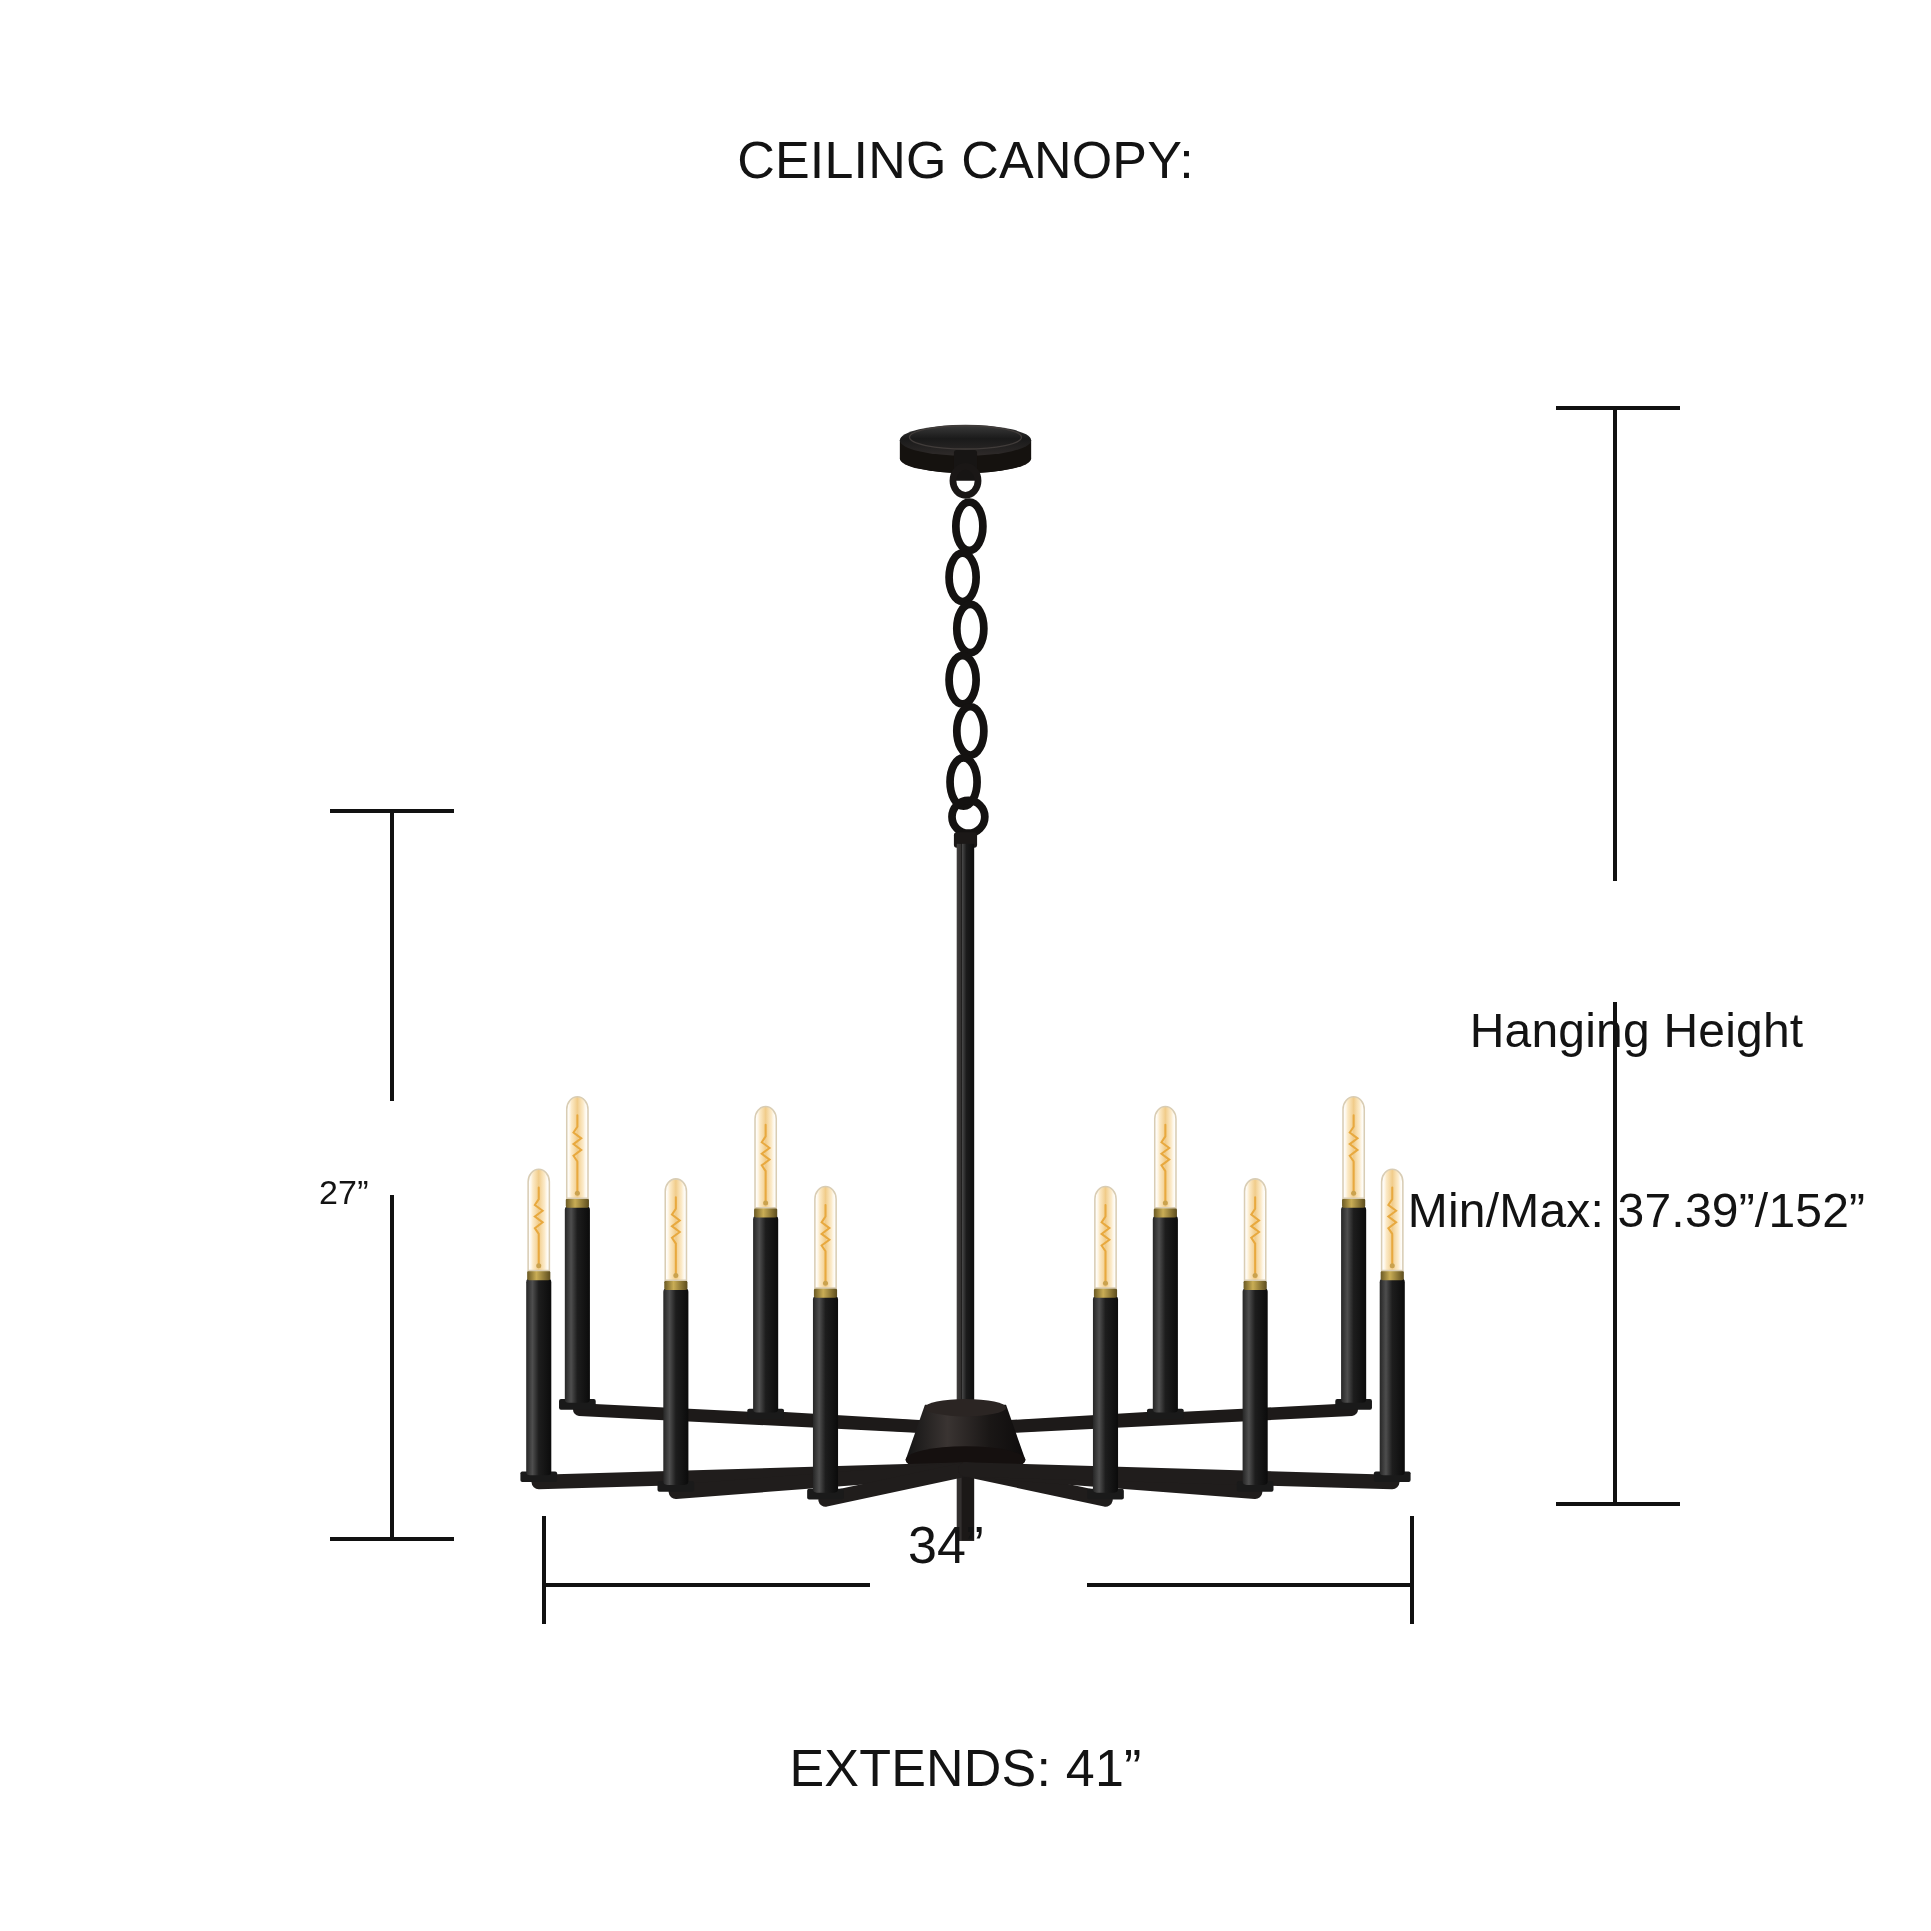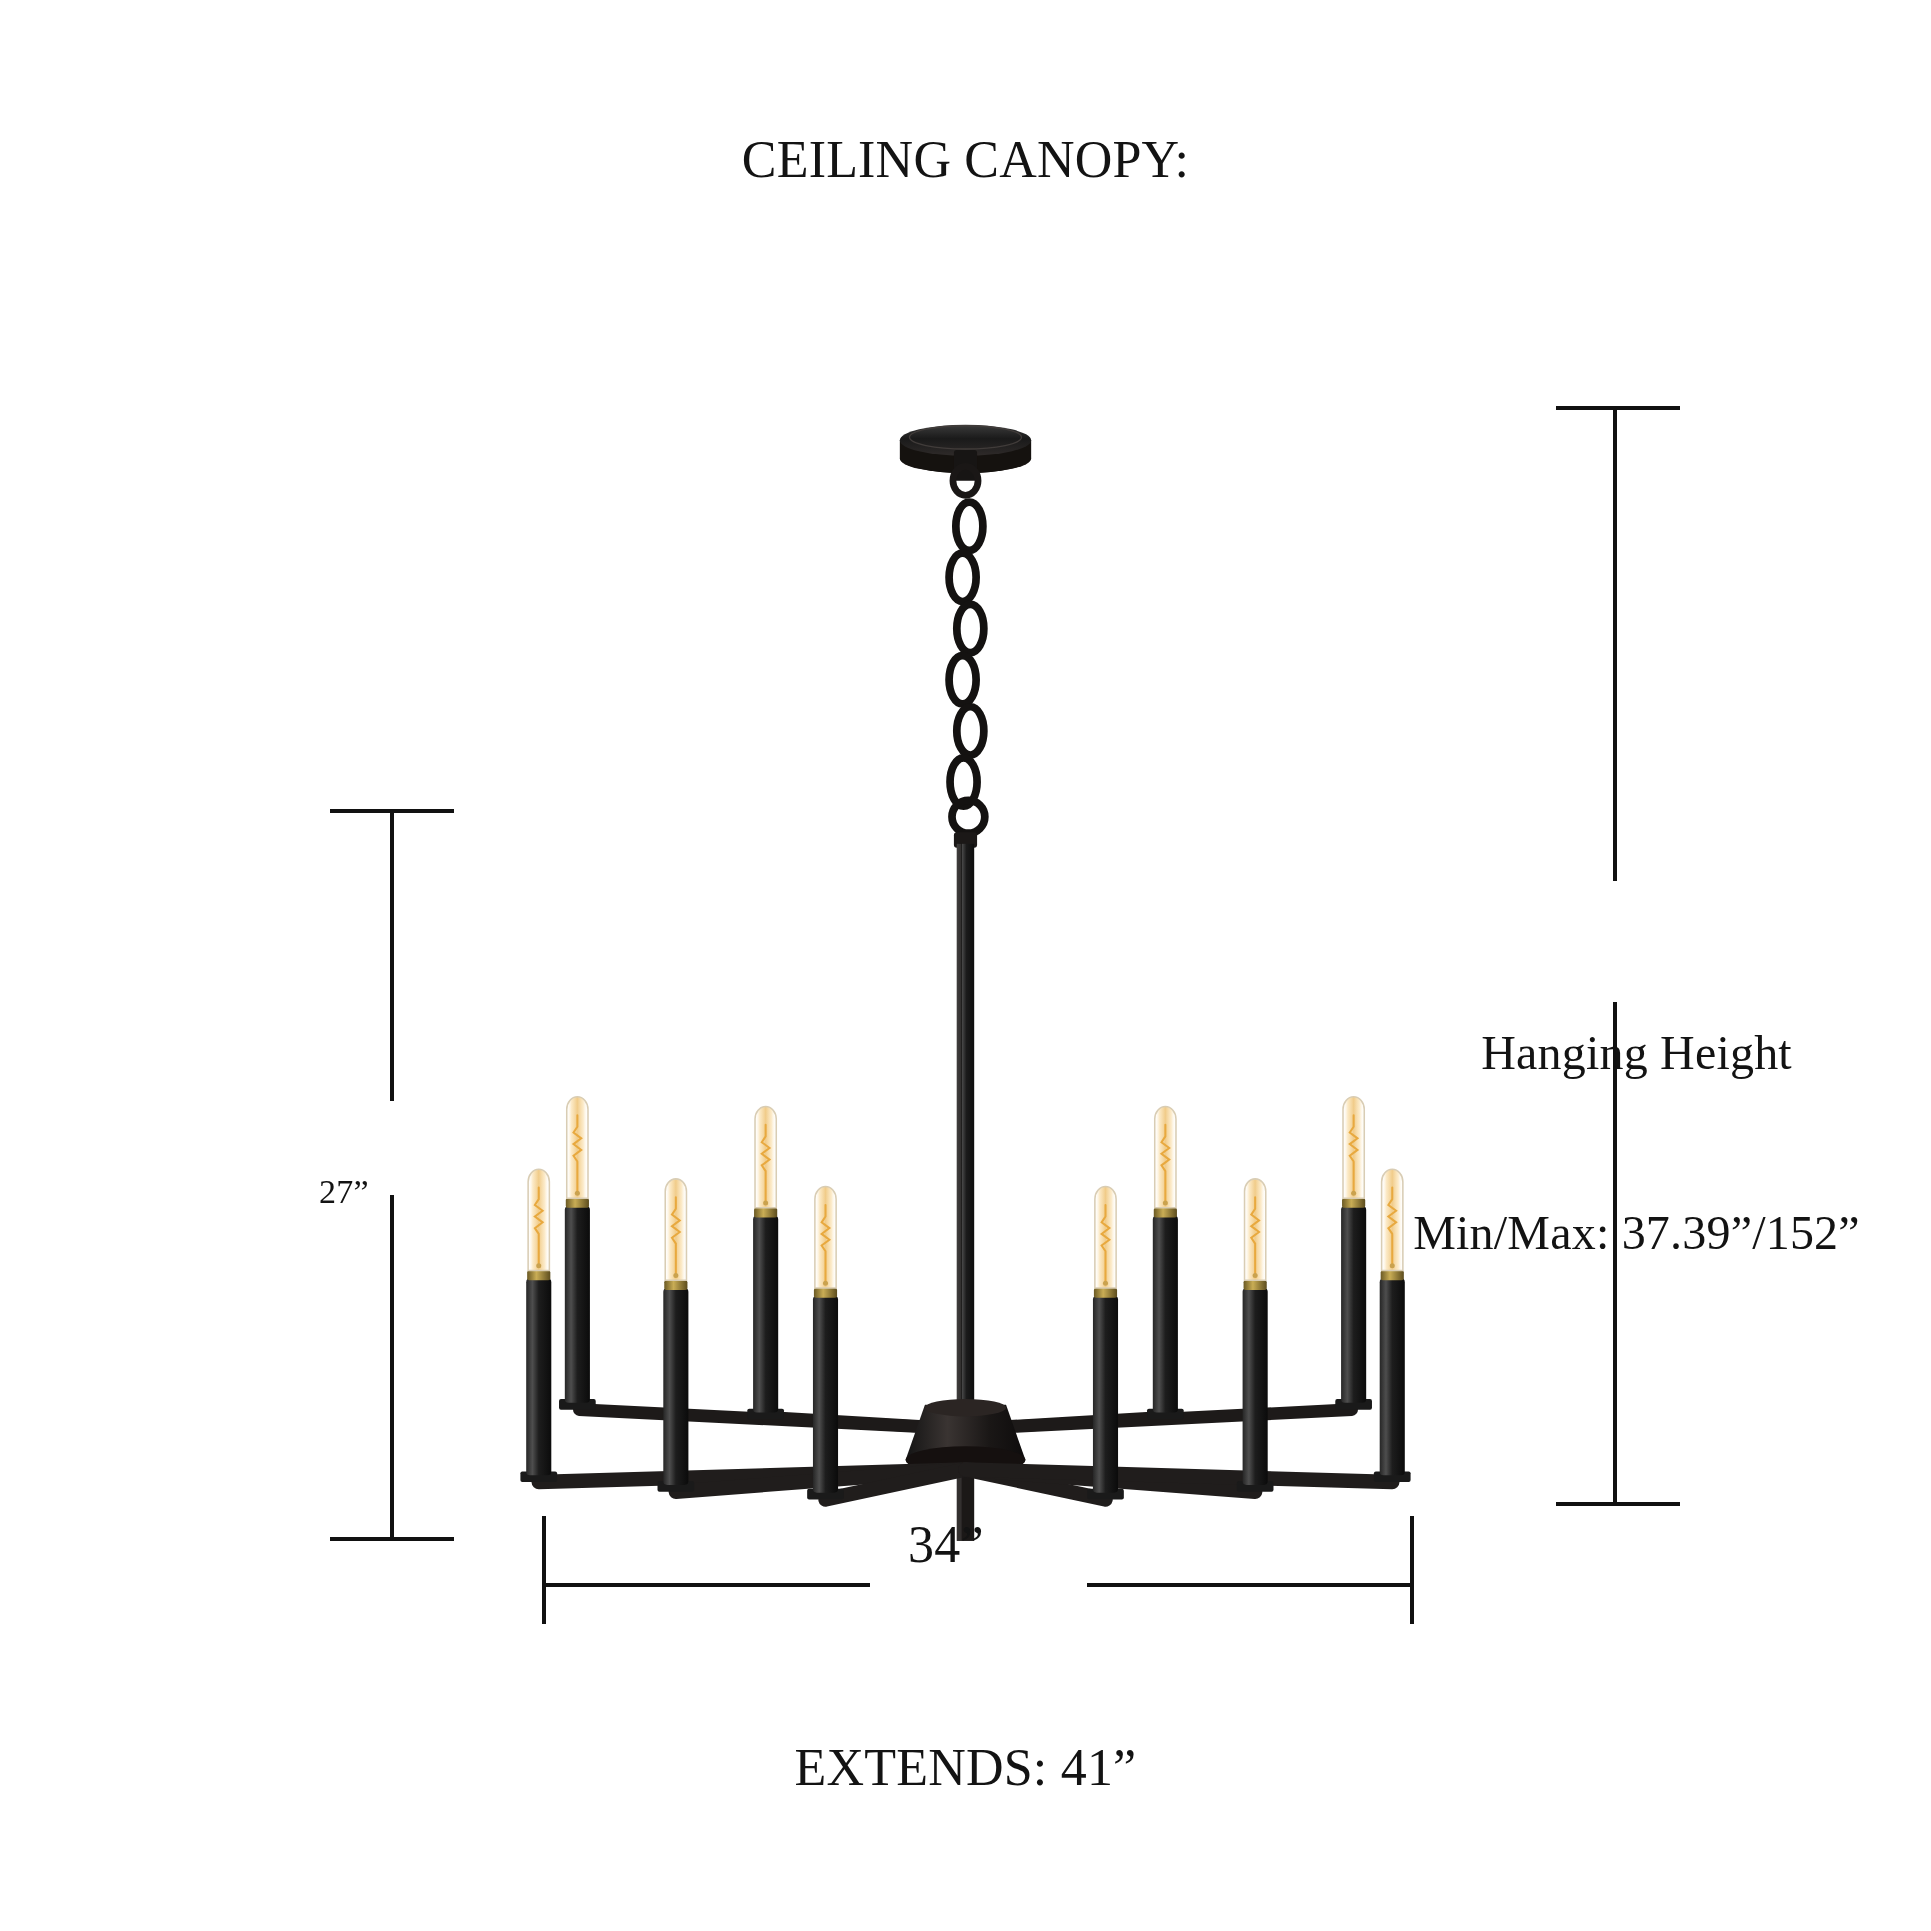--- a/index.html
+++ b/index.html
@@ -5,21 +5,21 @@
   html, body {
     margin: 0;
     padding: 0;
     background: #ffffff;
   }
   #page {
     position: relative;
     width: 1931px;
     height: 1868px;
     background: #ffffff;
-    font-family: Liberation Serif, serif;
+    font-family: Liberation Sans, sans-serif;
     color: #111111;
     overflow: hidden;
   }
 
   
   .txt {
     position: absolute;
     color: #131313;
     font-weight: 400;
     letter-spacing: 0.2px;
@@ -37,21 +37,21 @@
   #canopy-title .l2 { display: block; }
 
   #hanging-block {
     left: 1347px;
     top: 881px;
     width: 579px;
     text-align: center;
     font-size: 48px;
     line-height: 60px;
   }
-  #hanging-block .l1 { display: block; margin-top: 22px; }
+  #hanging-block .l1 { display: block; }
   #hanging-block .l2 { display: block; }
 
   #label-27 {
     left: 319px;
     top: 1164px;
     font-size: 34px;
     line-height: 56px;
   }
   #label-34 {
     left: 908px;

